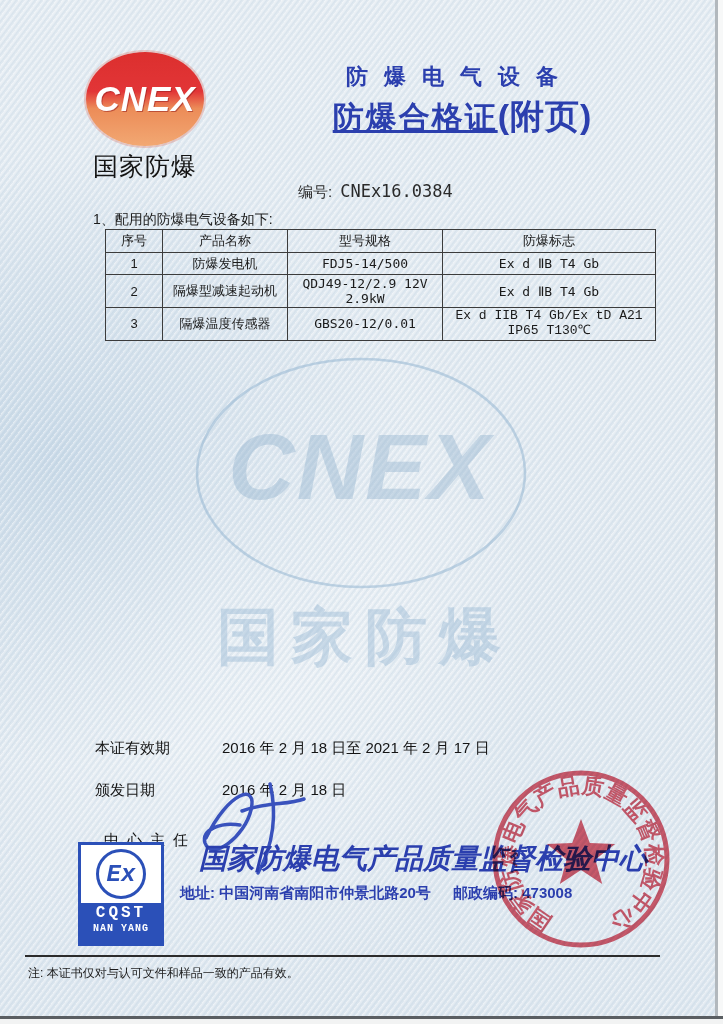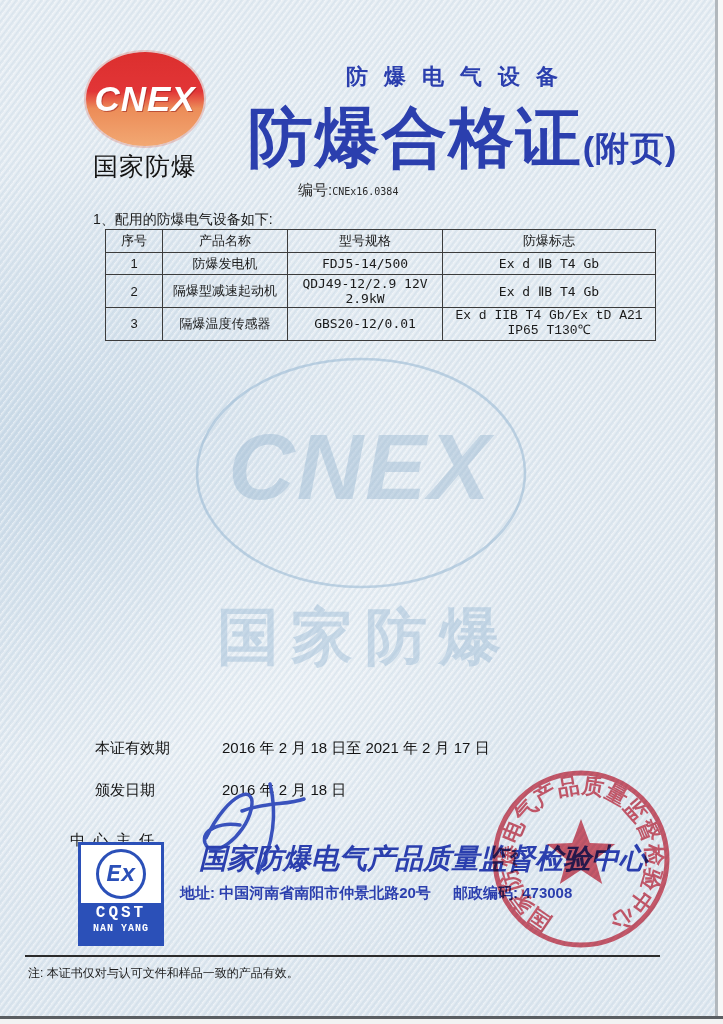--- a/index.html
+++ b/index.html
@@ -31,24 +31,24 @@
   .cnex-logo span {
     color:#ffffff; font-weight:bold; font-size:35px; letter-spacing:1px;
     font-style:italic; text-shadow:1px 1px 0 rgba(150,30,30,0.55);
   }
   .logo-caption { left:80px; top:150px; width:130px; text-align:center;
     font-size:25px; color:#141414; letter-spacing:1px; }
   .doc-type { left:245px; top:62px; width:430px; text-align:center;
     color:#2b3fae; font-weight:bold; font-size:22px; letter-spacing:16px; }
   .main-title { left:240px; top:94px; width:445px; text-align:center;
     color:#2b3fae; font-weight:bold; white-space:nowrap; }
-  .main-title .t1 { font-size:65px; letter-spacing:2px; }
+  .main-title .t1 { font-size:31px; letter-spacing:2px;text-decoration:underline; }
   .main-title .t2 { font-size:34px; letter-spacing:1px; }
   .cert-no { left:298px; top:181px; font-size:15px; color:#2a2a2a; }
-  .cert-no .num { font-family:"DejaVu Sans Mono", monospace; font-size:10px; }
+  .cert-no .num { font-family:"DejaVu Sans Mono", monospace; font-size:17px; margin-left:8px; }
 
   
   .tbl-intro { left:93px; top:211px; font-size:14px; color:#1b1b1b; }
   table.equip { left:105px; top:229px; width:550px; position:absolute;
     border-collapse:collapse; table-layout:fixed; }
   table.equip th, table.equip td {
     border:1px solid #3c3c3c; text-align:center; vertical-align:middle;
     font-size:13px; color:#1b1b1b; font-weight:normal; padding:1px 4px;
   }
   table.equip th { height:23px;margin-top:16px; }
@@ -66,21 +66,21 @@
     font-size:62px; font-weight:bold; letter-spacing:12px;
     color:rgba(148,182,210,0.42); }
 
   
   .field-label { font-size:15px; color:#141414; }
   .field-value { font-size:15px; color:#141414; }
   .valid-label { left:95px; top:739px; }
   .valid-value { left:222px; top:739px; }
   .issue-label { left:95px; top:781px; }
   .issue-value { left:222px; top:781px; }
-  .director-label { left:70px; top:831px; letter-spacing:8px; }
+  .director-label { left:104px; top:831px; letter-spacing:8px; }
 
   
   .signature { left:190px; top:780px; }
 
   
   .ex-logo { left:78px; top:842px; width:86px; height:104px;
     border:3px solid #2b50b8; background:#ffffff;font-family:Liberation Mono, monospace; }
   .ex-band { position:absolute; left:0; right:0; bottom:0; height:40px; background:#2b50b8;
     text-align:center; }
   .ex-cqst { color:#ffffff; font-size:16px; letter-spacing:3px; font-weight:bold; line-height:20px; display:block; }

